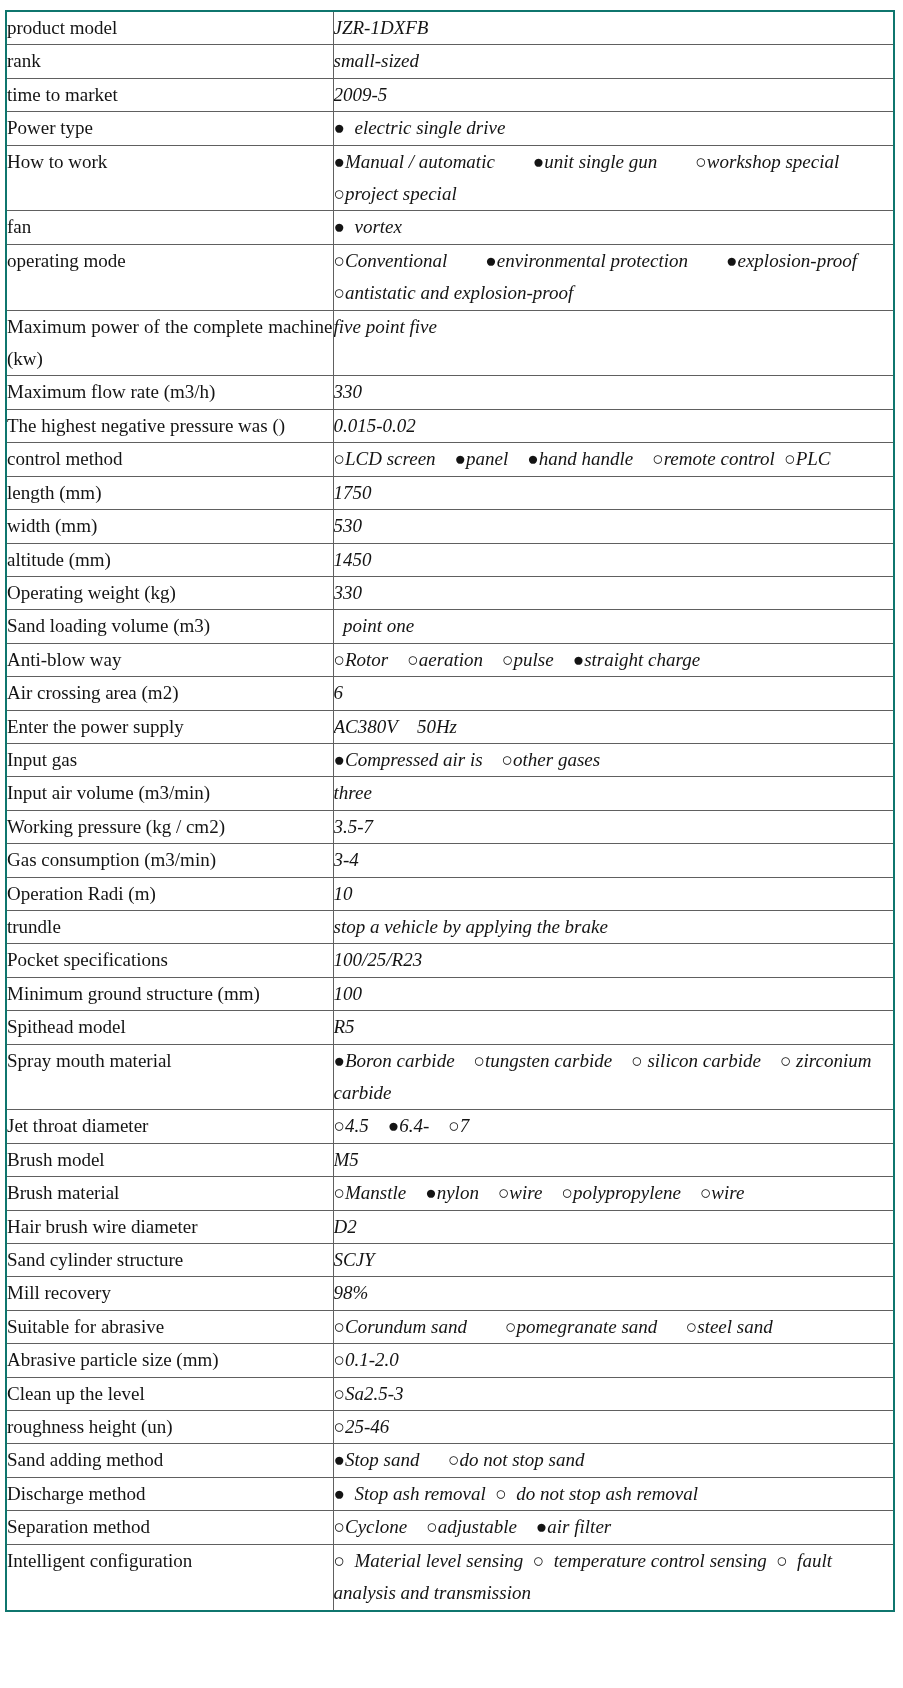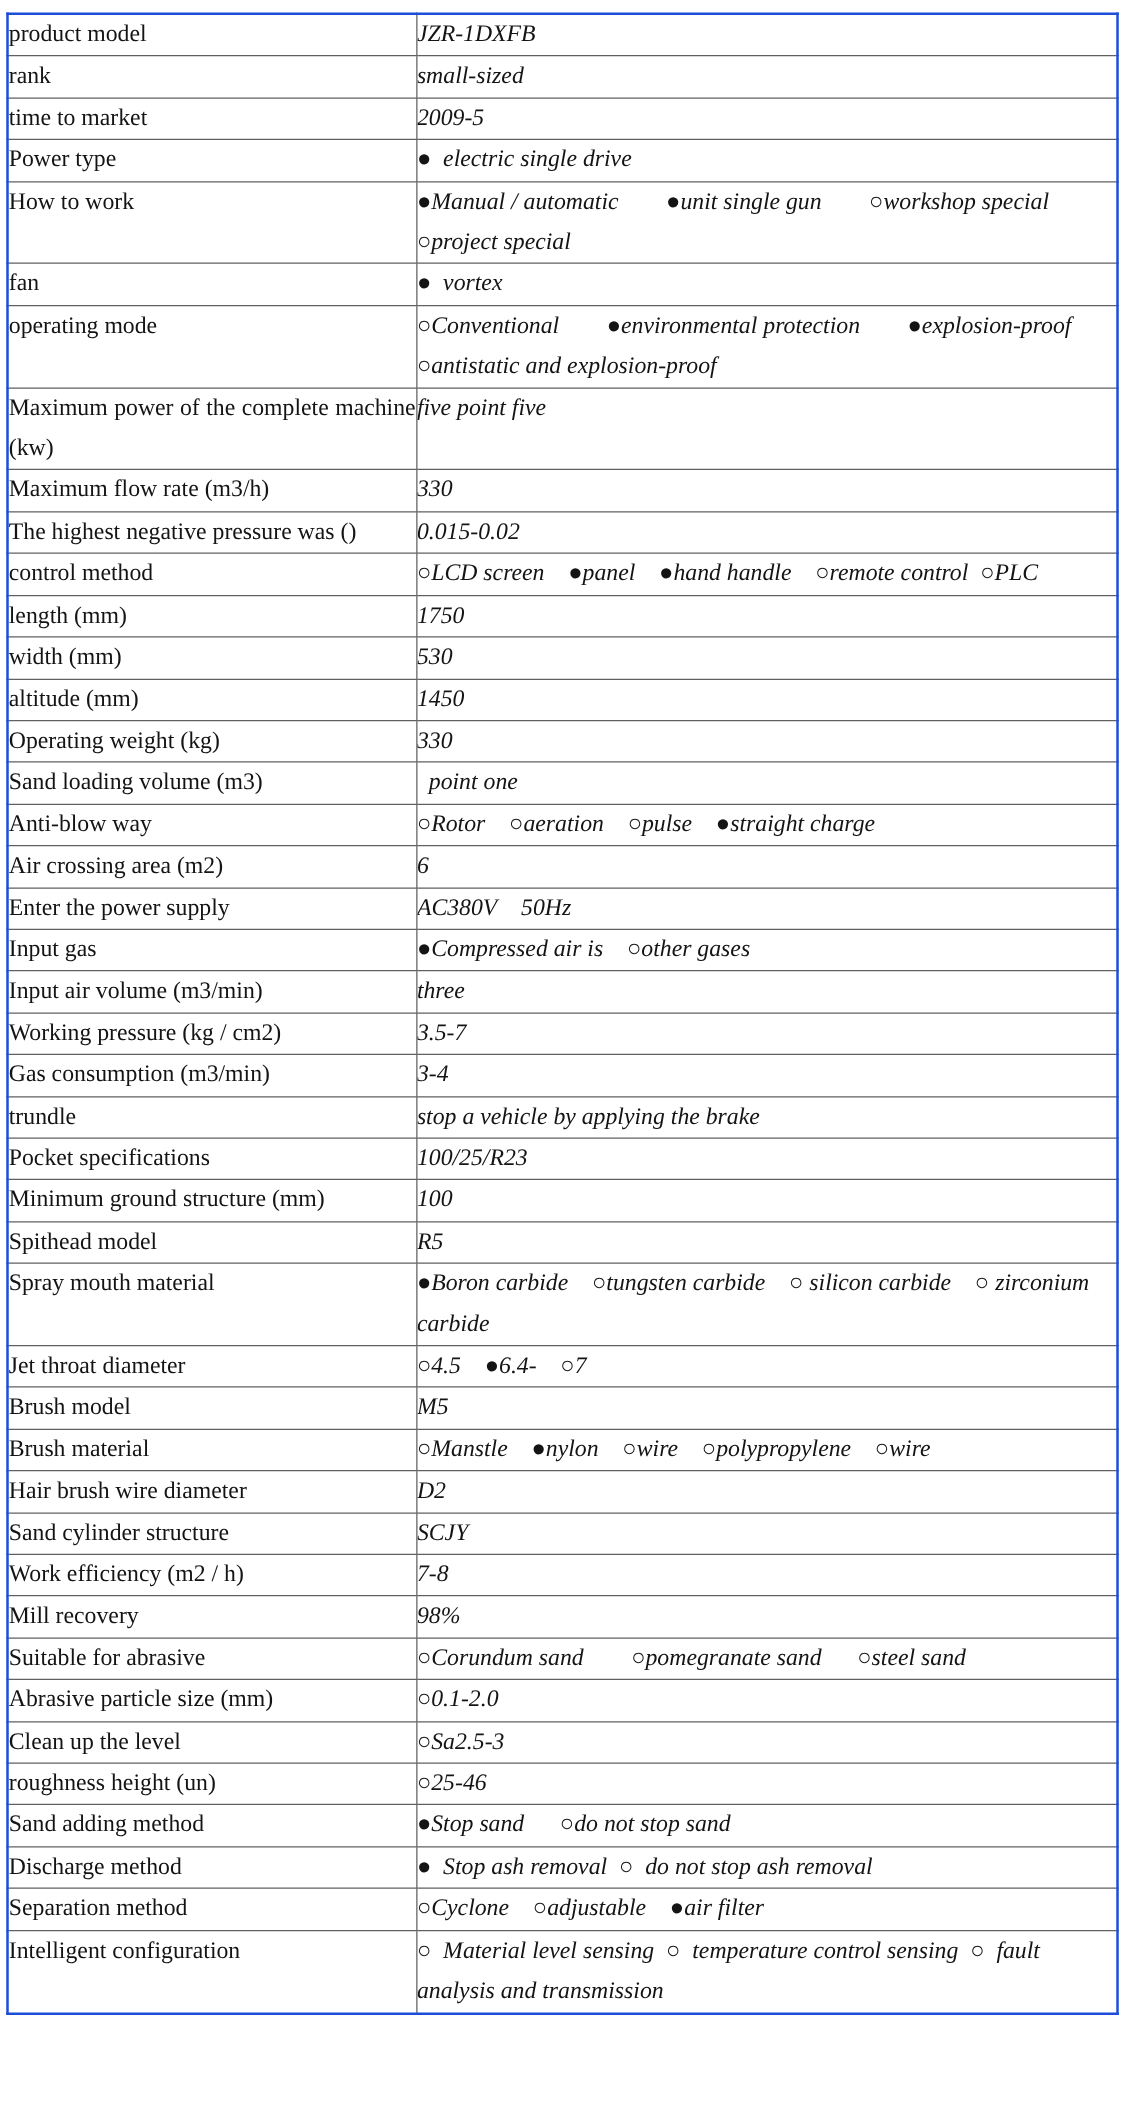--- a/index.html
+++ b/index.html
@@ -11,21 +11,21 @@
     width: 903px;
     min-height: 1688px;
     box-sizing: border-box;
     padding: 10px 8px 6px 5px;
     background: #ffffff;
   }
   table.spec-table {
     border-collapse: collapse;
     width: 100%;
     table-layout: fixed;
-    border: 2px solid #1d4ed8;
+    border: 2px solid #0f766e;
     font-family: "Liberation Serif", "DejaVu Serif", serif;
     font-size: 19px;
     color: #141414;
   }
   table.spec-table td {
     border: 1px solid #606060;
     vertical-align: top;
     line-height: 32.4px;
     padding: 0;
     overflow: hidden;
@@ -140,20 +140,24 @@
         </tr>
         <tr>
           <td class="label-cell">Working pressure (kg / cm2)</td>
           <td class="value-cell">3.5-7</td>
         </tr>
         <tr>
           <td class="label-cell">Gas consumption (m3/min)</td>
           <td class="value-cell">3-4</td>
         </tr>
         <tr>
+          <td class="label-cell">Operation Radi (m)</td>
+          <td class="value-cell">10</td>
+        </tr>
+        <tr>
           <td class="label-cell">trundle</td>
           <td class="value-cell">stop a vehicle by applying the brake</td>
         </tr>
         <tr>
           <td class="label-cell">Pocket specifications</td>
           <td class="value-cell">100/25/R23</td>
         </tr>
         <tr>
           <td class="label-cell">Minimum ground structure (mm)</td>
           <td class="value-cell">100</td>
@@ -179,24 +183,20 @@
           <td class="label-cell">Brush material</td>
           <td class="value-cell">○Manstle ●nylon ○wire ○polypropylene ○wire</td>
         </tr>
         <tr>
           <td class="label-cell">Hair brush wire diameter</td>
           <td class="value-cell">D2</td>
         </tr>
         <tr>
           <td class="label-cell">Sand cylinder structure</td>
           <td class="value-cell">SCJY</td>
-        </tr>
-        <tr>
-          <td class="label-cell">Work efficiency (m2 / h)</td>
-          <td class="value-cell">7-8</td>
         </tr>
         <tr>
           <td class="label-cell">Mill recovery</td>
           <td class="value-cell">98%</td>
         </tr>
         <tr>
           <td class="label-cell">Suitable for abrasive</td>
           <td class="value-cell">○Corundum sand  ○pomegranate sand  ○steel sand</td>
         </tr>
         <tr>

